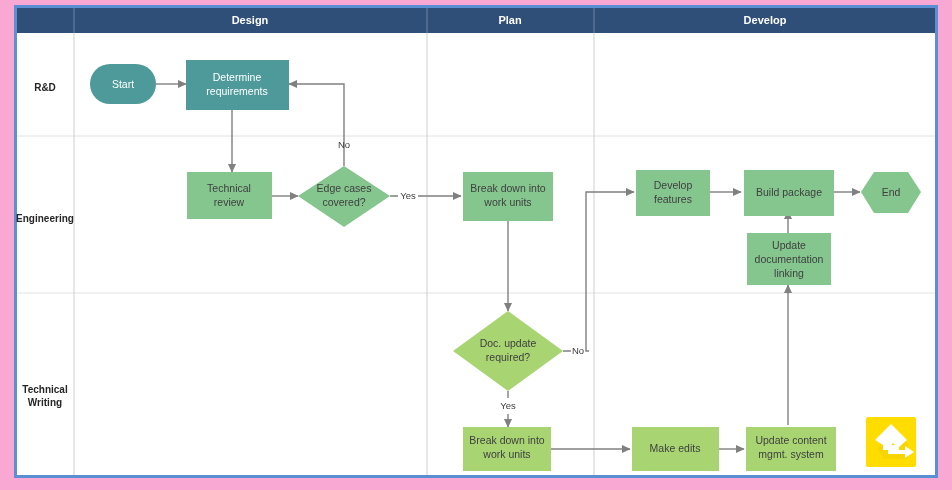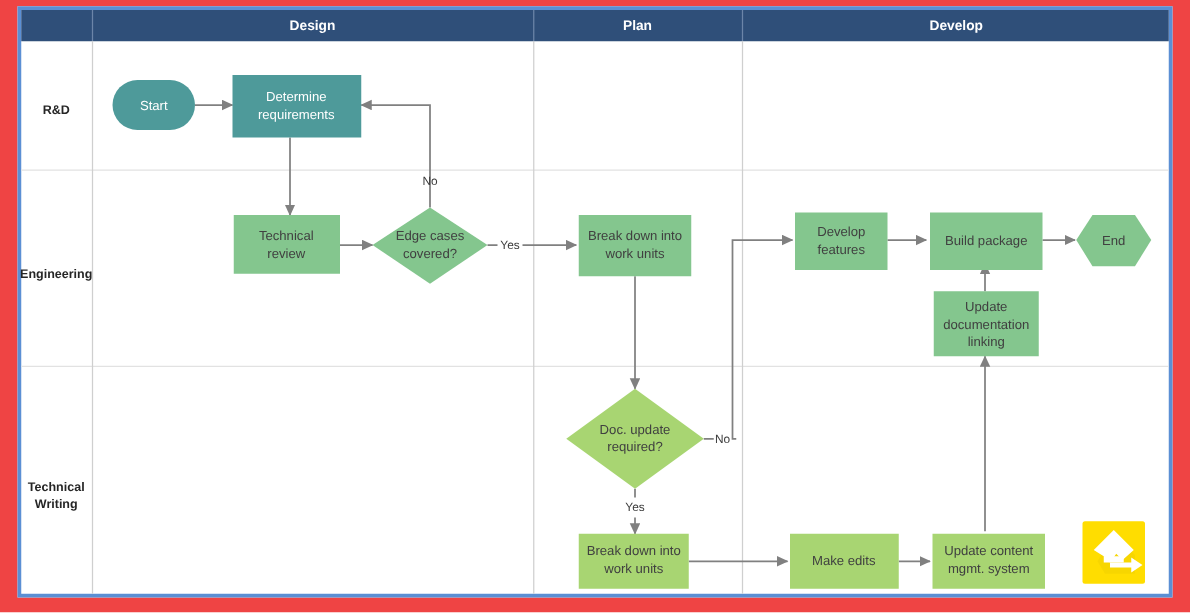--- a/index.html
+++ b/index.html
@@ -1,20 +1,20 @@
 <!DOCTYPE html>
 <html><head>
 <meta charset="utf-8">
 <style>
   html,body{margin:0;padding:0;background:#ffffff;}
   body{font-family:"Liberation Sans", sans-serif;}
   #canvas{
     position:relative;
     width:952px;height:490px;
-    background:#ef4444;
+    background:#f9a8d4;
     overflow:hidden;
   }
   #frame{
     position:absolute;
     left:14px;top:5px;
     width:924px;height:473px;
     border:3px solid #5b8fd4;
     box-sizing:border-box;
     background:#ffffff;
   }

